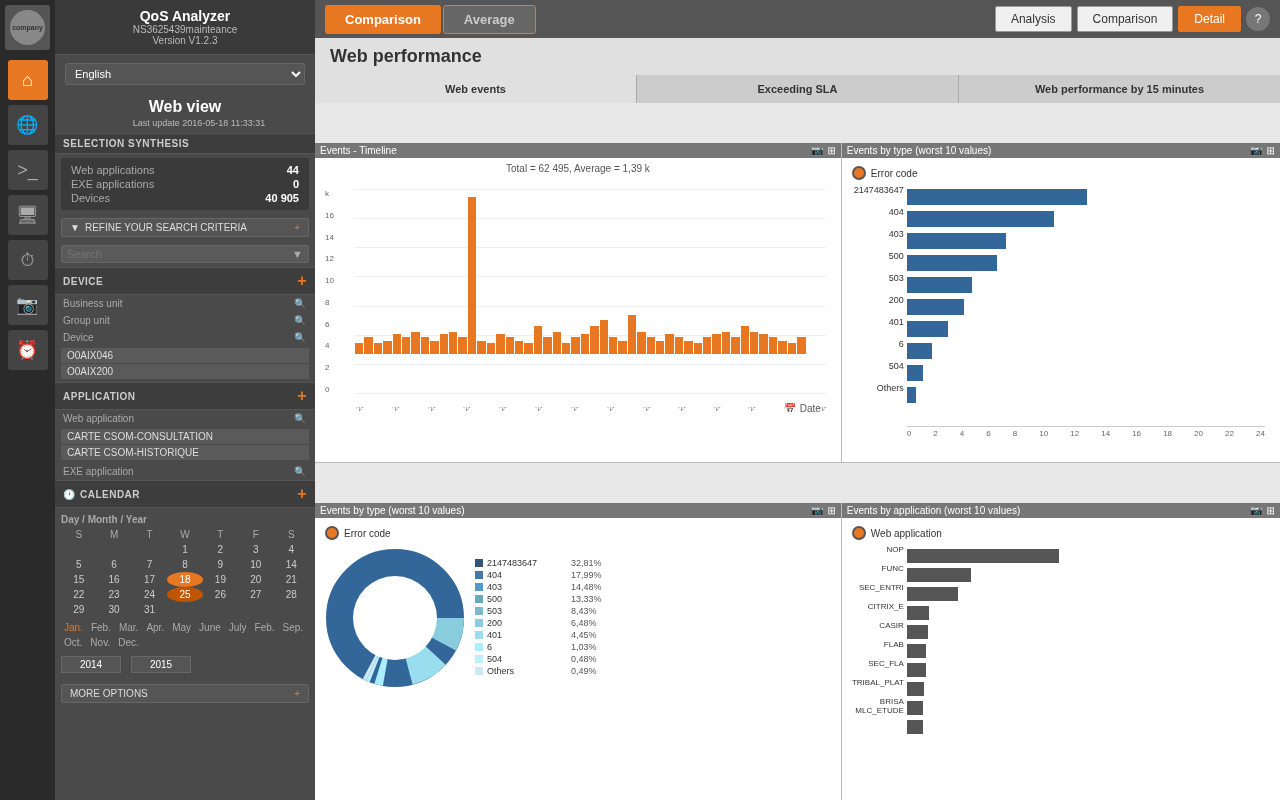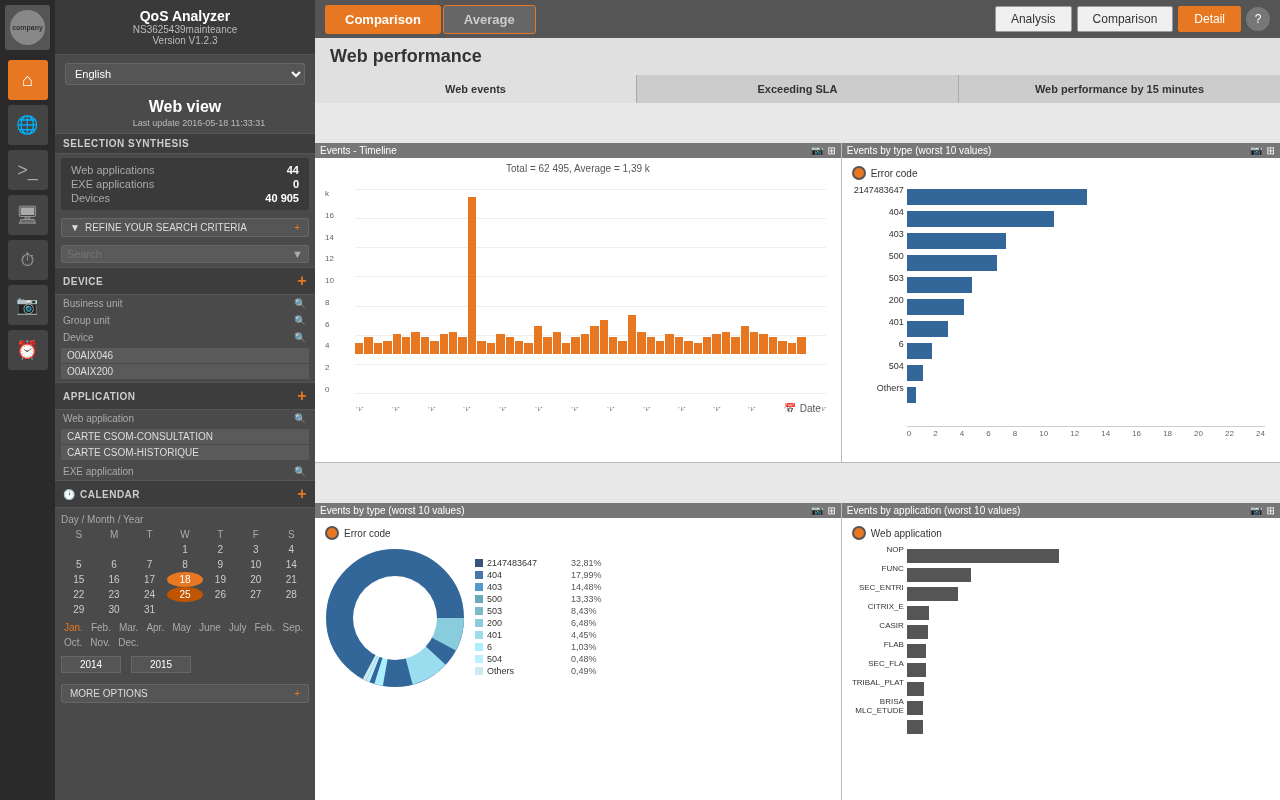--- a/index.html
+++ b/index.html
@@ -318,21 +318,21 @@
 
   <div class="section-header">
     <span style="display:flex;align-items:center;gap:4px;">
       <span>🕐</span>
       <span>CALENDAR</span>
     </span>
     <span class="plus-btn">+</span>
   </div>
 
   <div class="calendar-section">
-    <div style="font-size:10px;color:#aaa;padding:2px 0;">Day / Month / Year</div>
+    <div style="font-size:10px;color:#aaa;padding:2px 0;font-weight:bold;">Day / Month / Year</div>
     <div class="calendar-grid">
       <table>
         <tbody>
             <tr>
           <td style="color:#aaa;">S</td>
           <td style="color:#aaa;">M</td>
           <td style="color:#aaa;">T</td>
           <td style="color:#aaa;">W</td>
           <td style="color:#aaa;">T</td>
           <td style="color:#aaa;">F</td>

